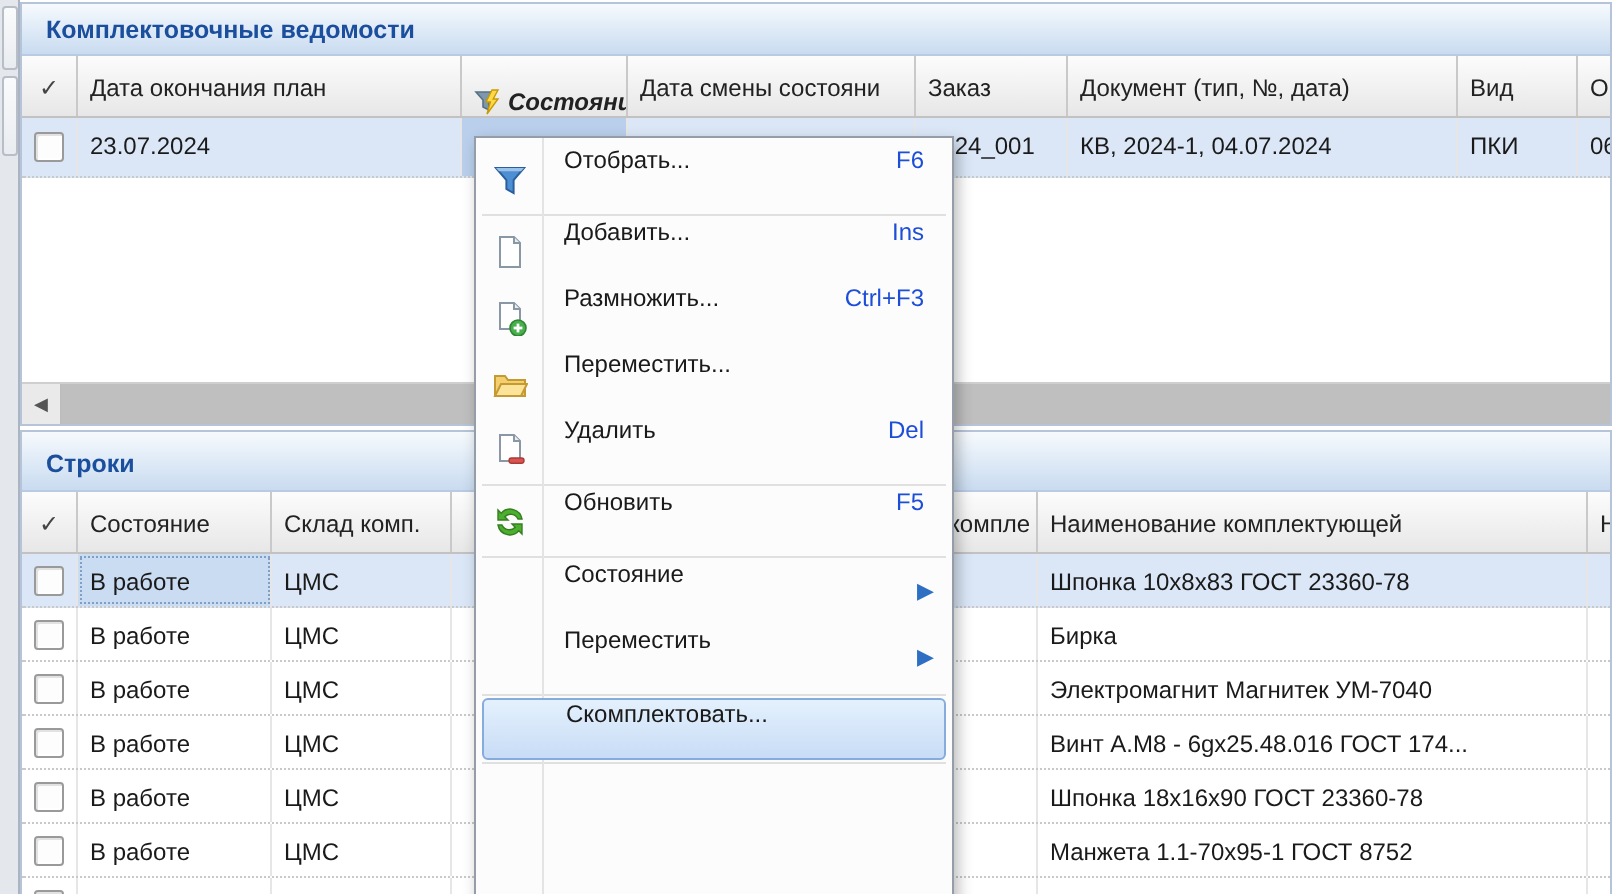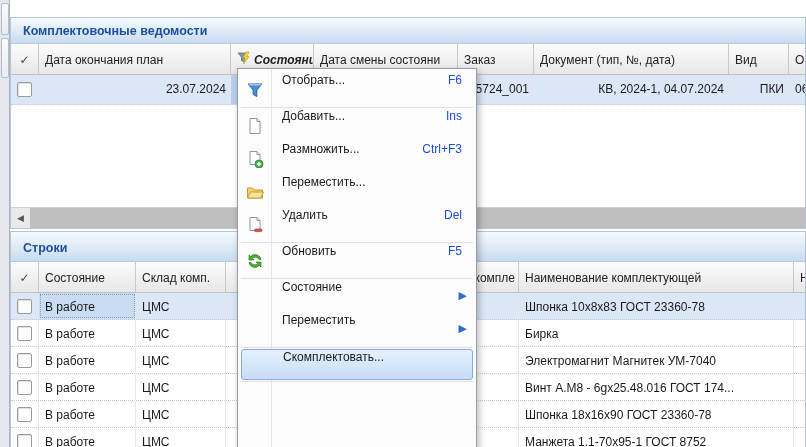--- a/index.html
+++ b/index.html
@@ -15,21 +15,21 @@
     position:absolute;left:0;top:0;width:9px;height:447px;
     background:#e4e7ec;border-right:1px solid #aab4c2;
   }
   .left-strip .seg{
     position:absolute;left:1px;width:6px;border:1px solid #b7bec8;
     background:linear-gradient(#fafbfc,#e9ecf0);border-radius:2px;
   }
   
   .panel{
     position:absolute;left:10px;width:796px;
-    border:1px solid #b5c4d8;background:#eab308;box-sizing:border-box;margin-top:16px;
+    border:1px solid #b5c4d8;background:#eab308;box-sizing:border-box;
   }
   .panel-title{
     height:26px;box-sizing:border-box;
     background:linear-gradient(#f6fafd 0%,#dde9f6 55%,#c9dbf0 100%);
     border-bottom:1px solid #b9cbe2;
     color:#1b4f9e;font-weight:bold;font-size:12.5px;
     padding:6px 0 0 12px;
   }
   .thead{display:flex;height:31px;box-sizing:border-box;
     background:linear-gradient(#fcfcfc,#e7e7e7);
@@ -50,21 +50,21 @@
     width:13px;height:13px;border:1px solid #9a9a9a;border-radius:2px;
     background:#fdfdfd;
     box-shadow:inset 1px 1px 0 #e2e2e2, inset -1px -1px 0 #ffffff;
   }
   
   .u0{width:28px;} .u1{width:192px;} .u2{width:83px;} .u3{width:144px;}
   .u4{width:76px;} .u5{width:195px;} .u6{width:60px;} .u7{flex:1;border-right:none;}
   
   .l0{width:28px;} .l1{width:97px;} .l2{width:90px;} .l3{width:293px;text-align:right;padding-right:3px;}
   .l4{width:275px;} .l5{flex:1;border-right:none;}
-  .u-row{height:30px;text-align:right;}
+  .u-row{height:30px;}
   .l-row{height:27px;}
   .focus-cell{background:#b9cfeb;}
   .focus-cell2{background:#cadcf2;outline:1px dotted #7f9fc6;outline-offset:-2px;}
   .filler{height:102px;background:#fff;}
   
   .hscroll{
     position:absolute;left:0;right:0;bottom:0;height:20px;
     background:#d9d9d9;border-top:1px solid #cfcfcf;display:flex;
   }
   .hs-btn{
@@ -90,21 +90,21 @@
   .mi.bold .lbl,.mi.bold .sc{font-weight:bold;}
   .mi .subarrow{position:absolute;right:9px;top:50%;margin-top:-8px;color:#2e6fc4;font-size:11px;}
   .msep{height:1px;background:#e0e0e0;margin:1px 3px;}
   .mi.hl{
     height:31px;margin:1px 3px;box-sizing:border-box;
     border:1px solid #86abdd;border-radius:3px;
     background:linear-gradient(#e4f1fd,#c8dcf6);
   }
   .mi.hl .lbl{margin-left:41px;}
   
-  .hdr-state{font-weight:bold;font-style:italic;display:flex;align-items:flex-start;padding-top:7px;}
+  .hdr-state{font-weight:bold;font-style:italic;display:flex;align-items:flex-end;padding-top:7px;}
   .hdr-state .fic{margin:0 3px 0 0;flex:none;}
   .hdr-state span{padding-top:2px;}
 </style>
 </head>
 <body>
 
 <div class="left-strip">
   <div class="seg" style="top:3px;height:30px;"></div>
   <div class="seg" style="top:38px;height:38px;"></div>
 </div>

